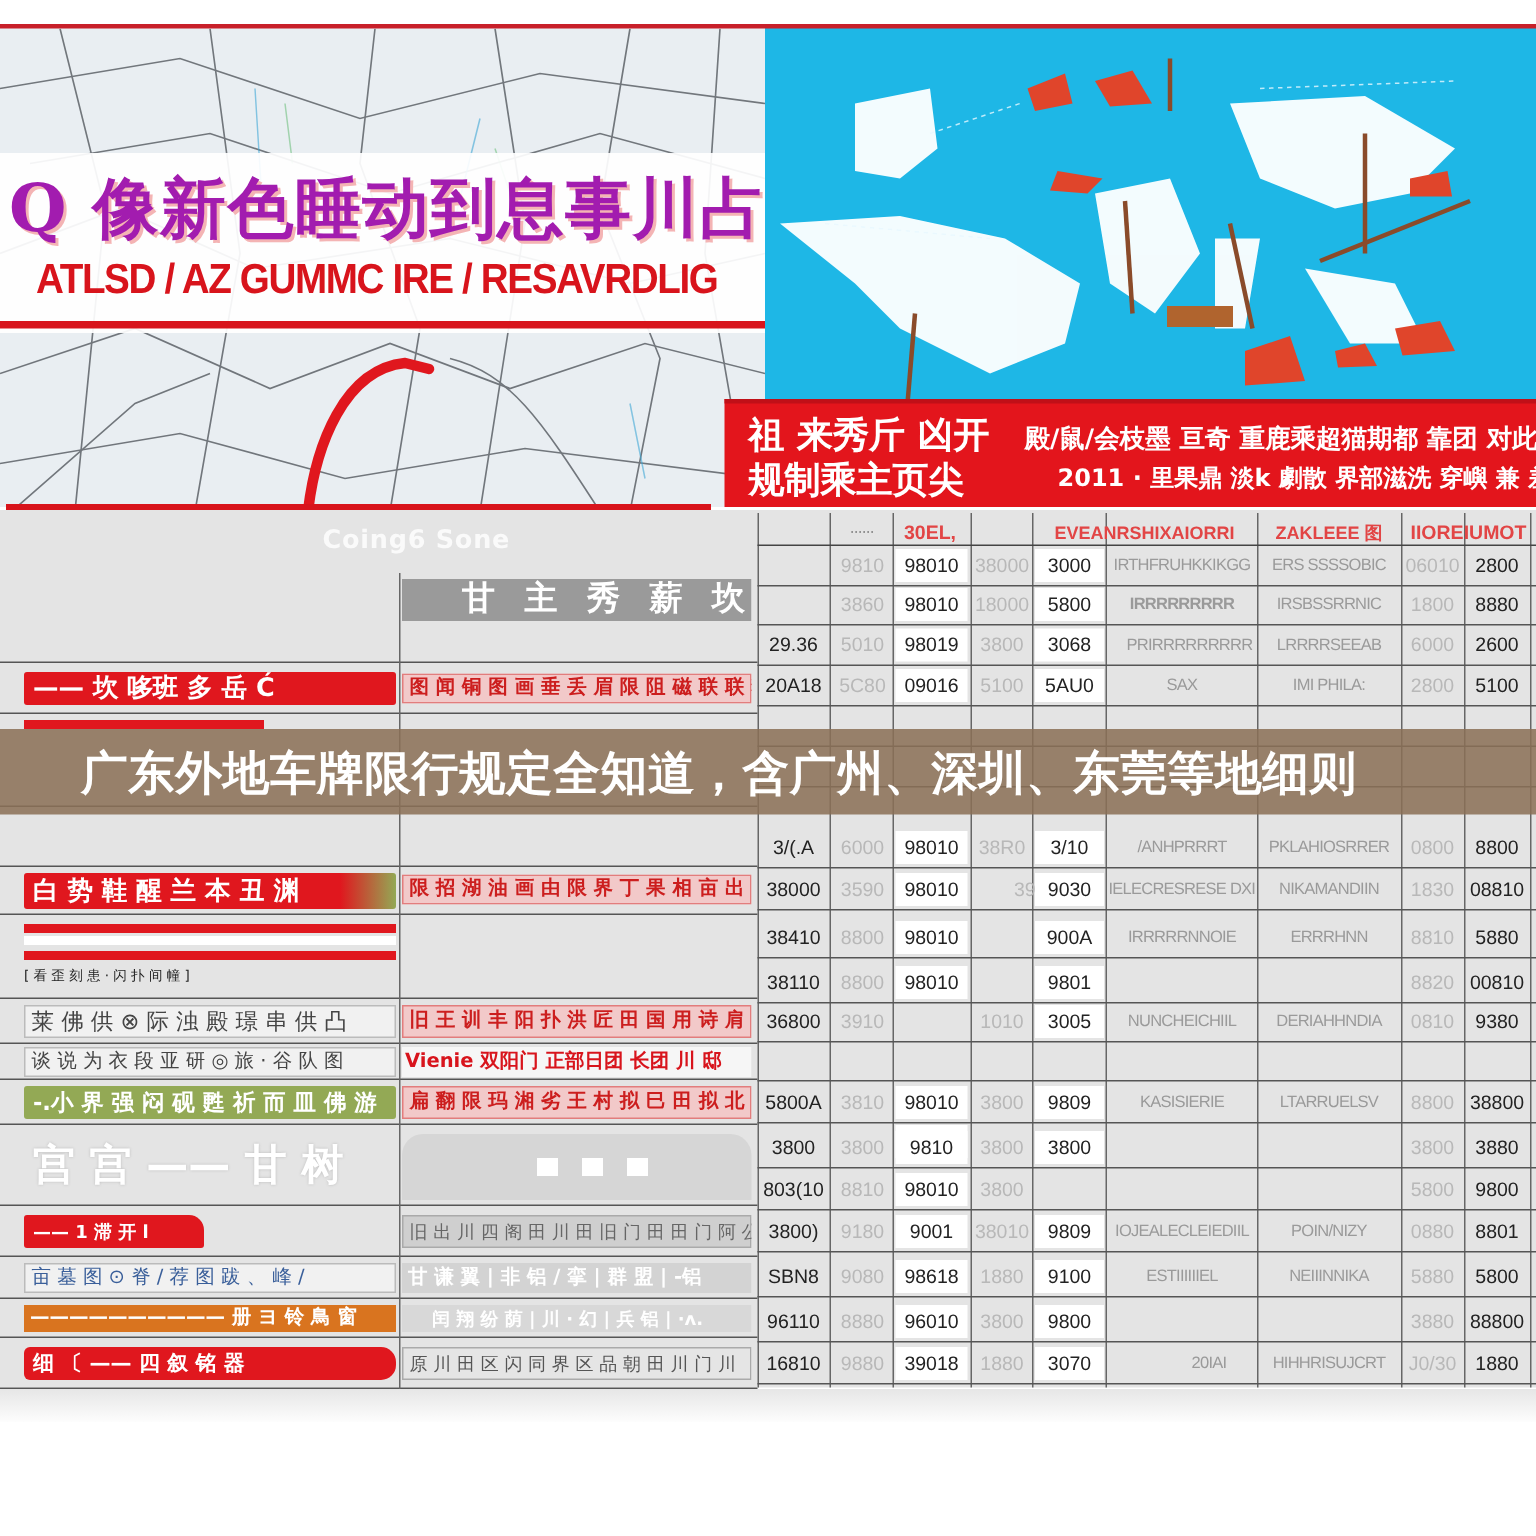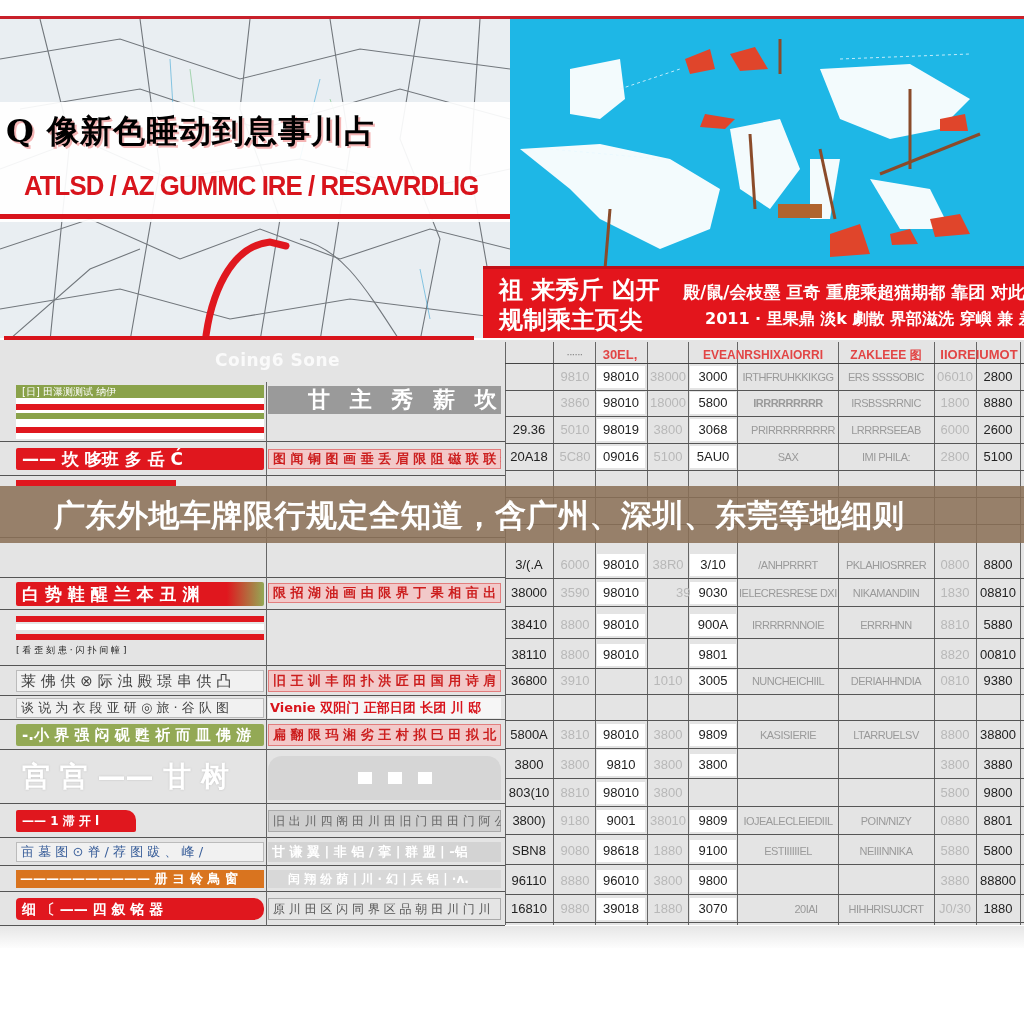--- a/index.html
+++ b/index.html
@@ -3,21 +3,21 @@
 <meta charset="utf-8">
 <style>
   *{box-sizing:border-box;margin:0;padding:0}
   html,body{width:1024px;height:1024px;background:#ffffff;overflow:hidden}
   body{position:relative;font-family:"DejaVu Sans","Liberation Sans",sans-serif}
   .poster{position:absolute;left:0;top:0;width:1024px;height:1024px;background:#fff}
   
   .map{position:absolute;left:0;top:16px;width:510px;height:322px;background:#e9eef2;overflow:hidden;border-top:3px solid #c8202a}
   .map svg{position:absolute;left:0;top:0}
   .title-board{position:absolute;left:0;top:102px;width:540px;height:120px;background:rgba(255,255,255,0.92)}
-  .title-cn{position:absolute;left:6px;top:8px;width:530px;font-size:32px;font-weight:bold;color:#000000;letter-spacing:1px;white-space:nowrap;font-family:"DejaVu Serif",serif;text-shadow:2px 2px 0 #f4b4b4}
+  .title-cn{position:absolute;left:6px;top:8px;width:530px;font-size:44px;font-weight:bold;color:#a21caf;letter-spacing:1px;white-space:nowrap;font-family:"DejaVu Serif",serif;text-shadow:2px 2px 0 #f4b4b4}
   .title-en{position:absolute;left:24px;top:68px;font-size:28px;font-weight:bold;color:#d8141c;letter-spacing:-1px;white-space:nowrap;font-family:"Liberation Sans",sans-serif;transform:scaleX(0.92);transform-origin:left}
   .title-rule{position:absolute;left:0;top:112px;width:540px;height:5px;background:#d8141c}
   .bottom-rule{position:absolute;left:4px;top:336px;width:470px;height:5px;background:#d8141c}
   .red-arc{position:absolute;left:200px;top:236px}
   
   .sky{position:absolute;left:510px;top:16px;width:514px;height:252px;background:#1eb7e6;overflow:hidden;border-top:3px solid #c8202a}
   
   .banner{position:absolute;left:483px;top:266px;width:541px;height:72px;background:#e3151c;border-top:3px solid #c01018}
   .banner-left{position:absolute;left:16px;top:6px;color:#fff;font-size:24px;line-height:30px;font-weight:bold;font-family:"DejaVu Serif",serif}
   .banner-right1{position:absolute;left:200px;top:12px;color:#fff;font-size:17px;font-weight:bold;white-space:nowrap}
@@ -140,26 +140,20 @@
     <div class="banner-right1">殿/鼠/会枝墨 亘奇 重鹿乘超猫期都 靠团 对此刚</div>
     <div class="banner-right2">2011 · 里果鼎 淡k 劇散 界部滋洗 穿嶼 兼 差 美 卡</div>
   </div>
 
   <div class="table-wrap"></div>
   <div class="section-label">Coing6 Sone</div>
 
   <div class="left-col">
 
     <div class="lrow" style="top:0;height:60px">
-      <div class="lcell-a" style="top:3px;height:54px;background:#fff">
-        <div class="stripe-green" style="height:13px;color:#fff;font-size:10px;padding-left:6px;white-space:nowrap">[日] 田瀑测测试 纳伊</div>
-        <div class="stripe-red" style="height:6px;margin-top:6px"></div>
-        <div class="stripe-green" style="height:6px;margin-top:3px"></div>
-        <div class="stripe-red" style="height:6px;margin-top:8px"></div>
-      </div>
       <div class="lcell-b" style="top:4px;height:28px">
         <div class="lbl-gray" style="height:28px;line-height:28px">甘 主 秀 薪 坎 薄 拐</div>
       </div>
     </div>
 
     <div class="lrow" style="top:60px;height:34px">
       <div class="lcell-a" style="top:6px;height:22px">
         <div class="lbl-red" style="height:22px;line-height:22px">—— 坎 哆班 多 岳 Ć</div>
       </div>
       <div class="lcell-b" style="top:7px;height:20px">

